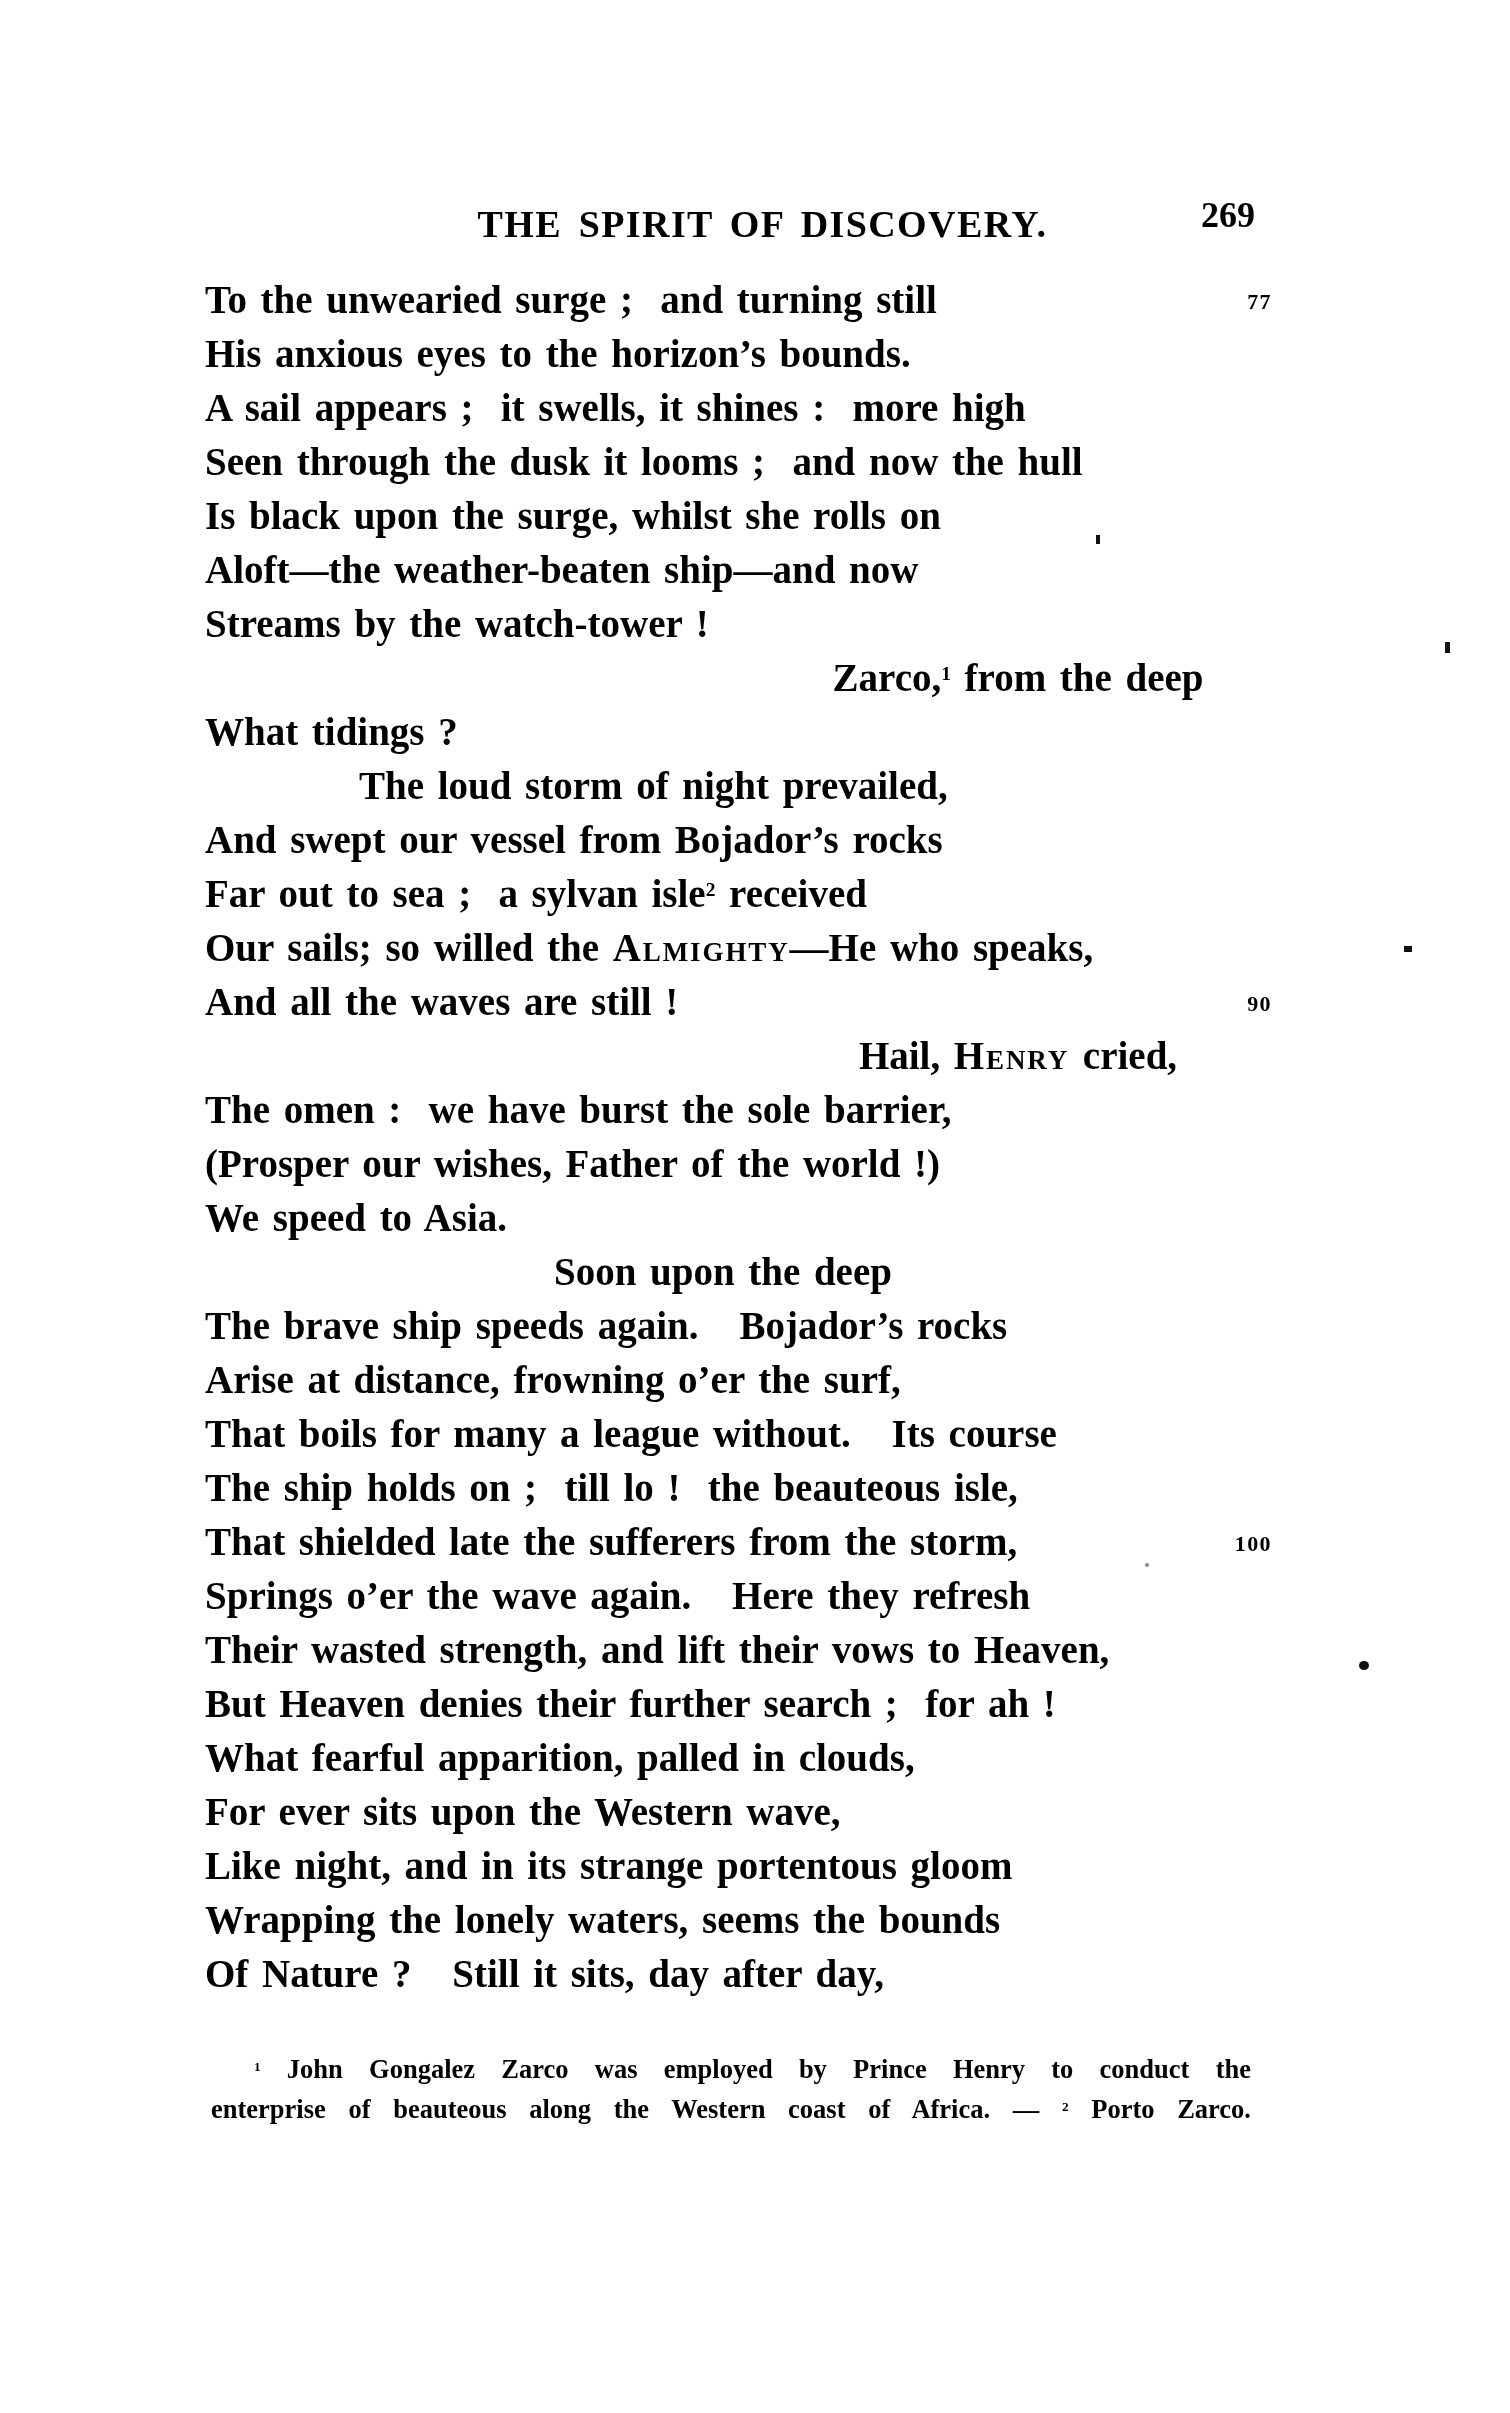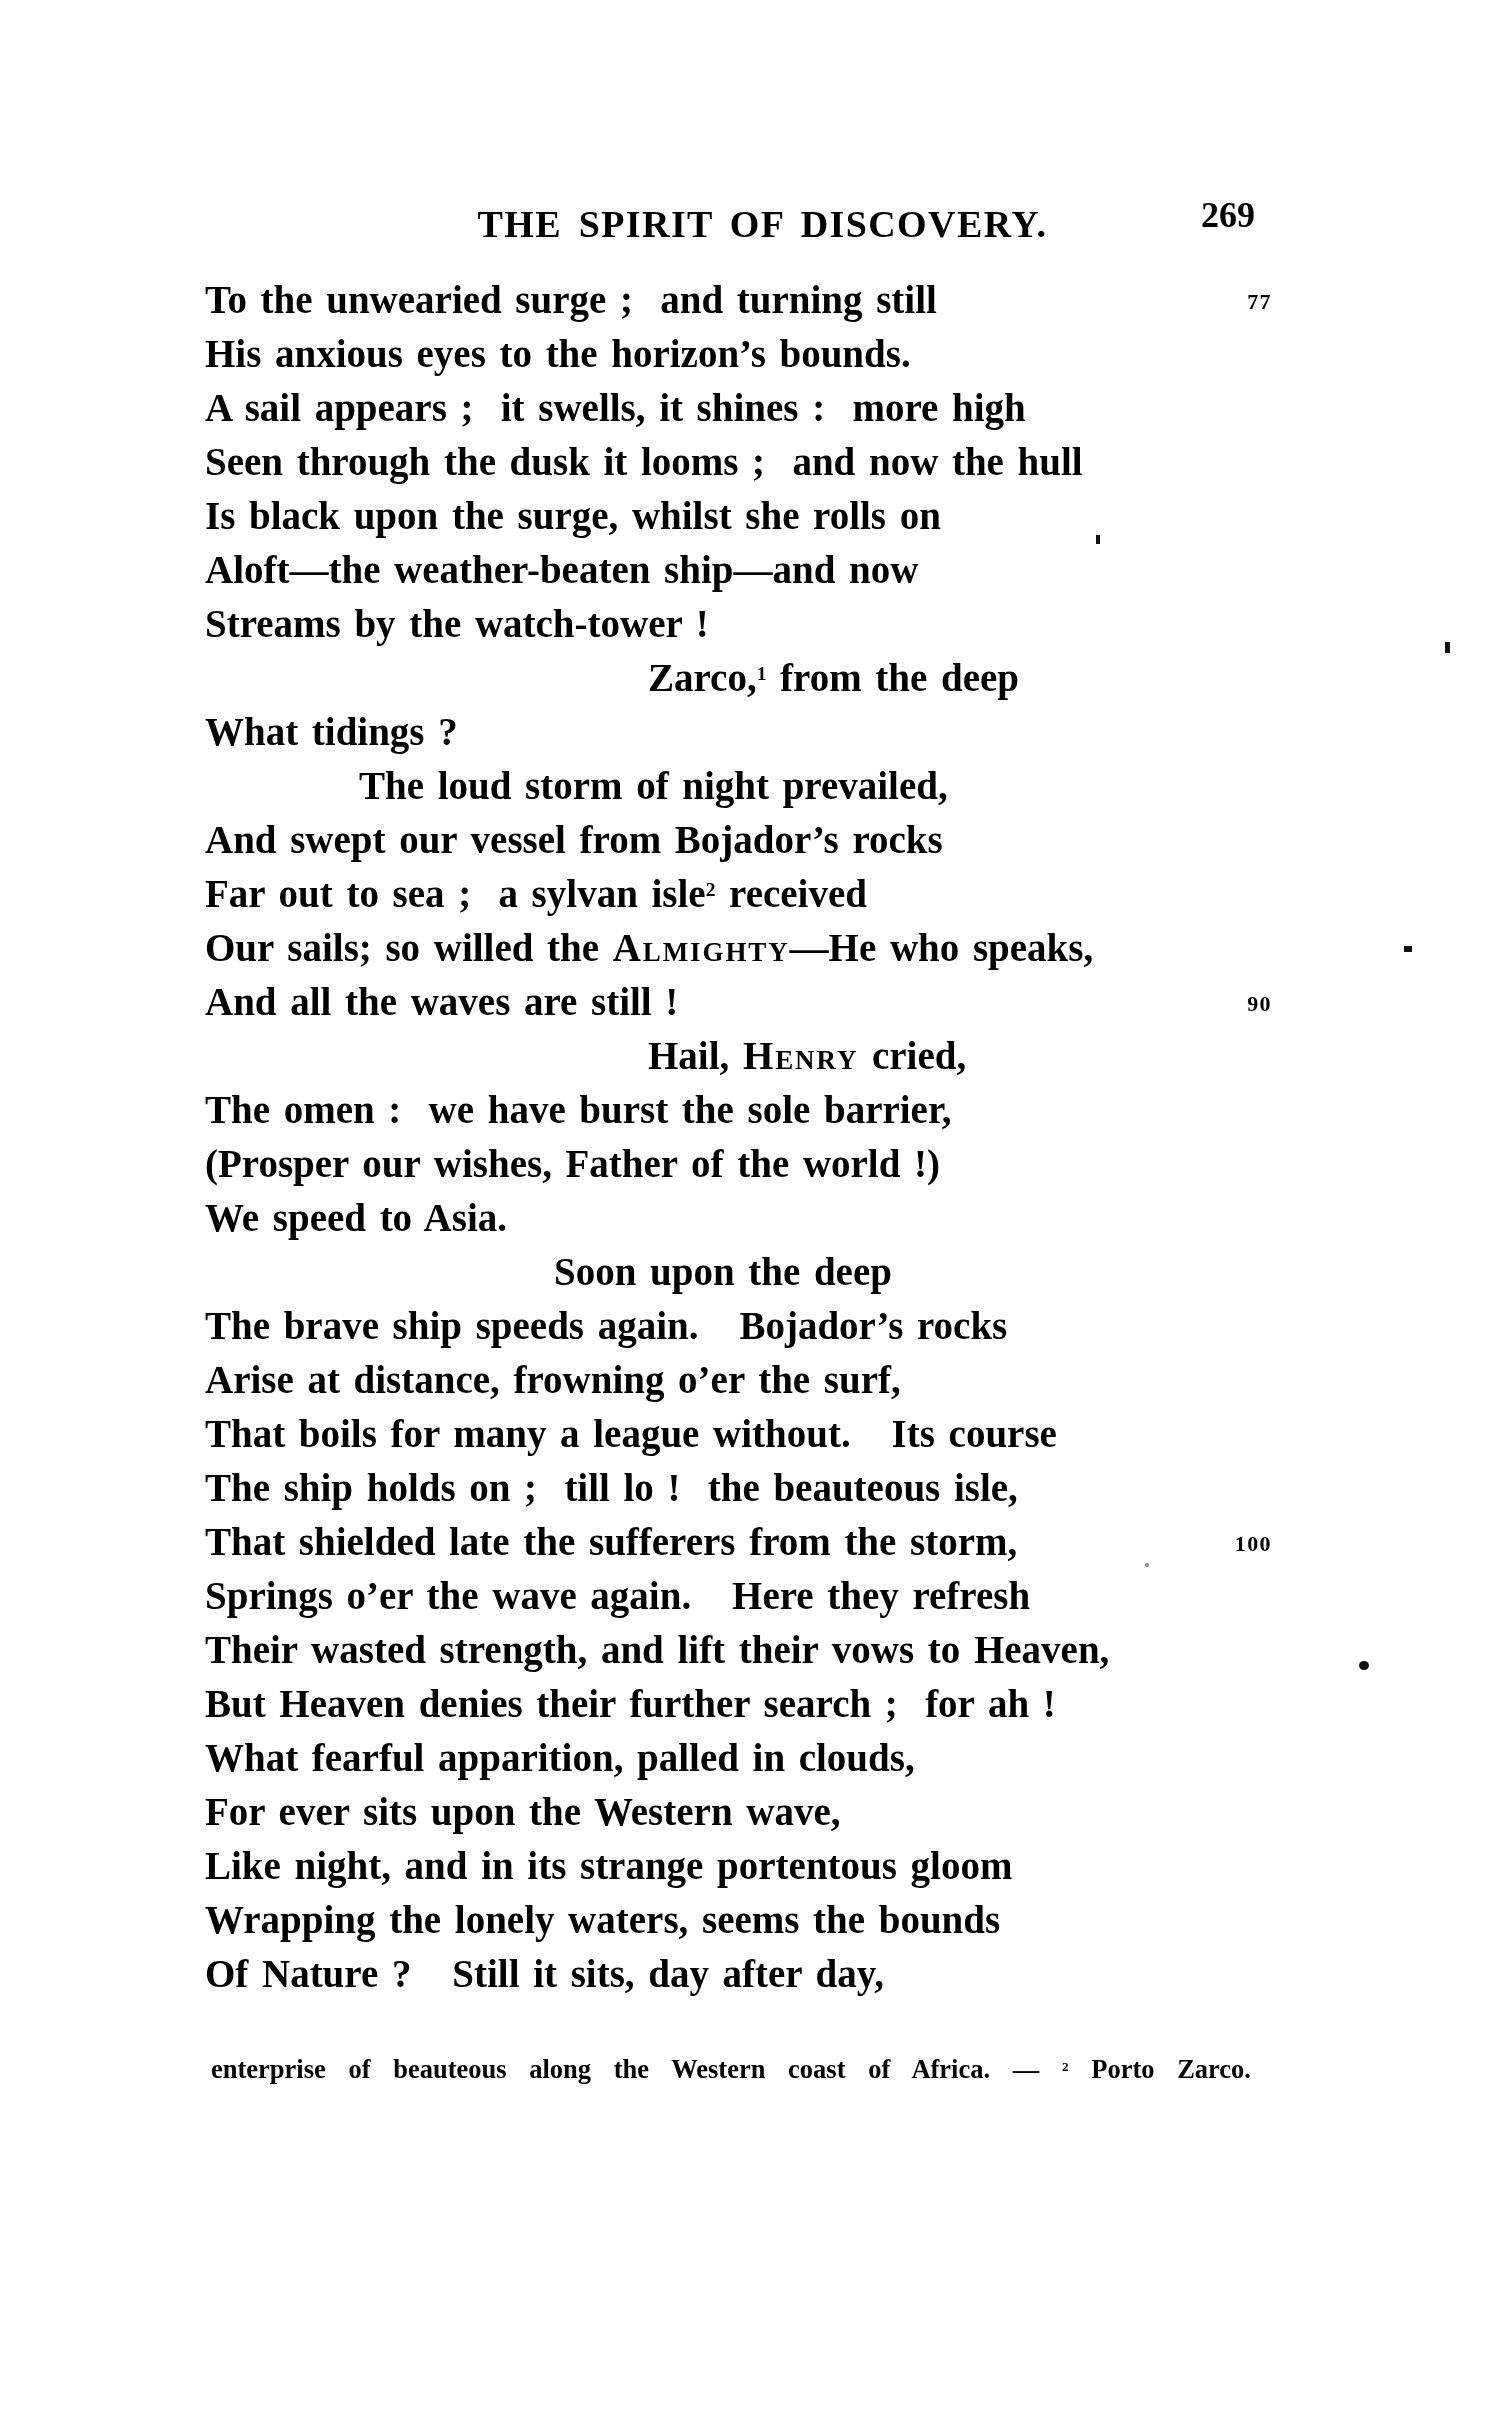--- a/index.html
+++ b/index.html
@@ -27,21 +27,21 @@
   
   .poem {
     position: absolute; left: 205px; top: 273px; width: 1183px;
     font-size: 39px; font-weight: bold; line-height: 54px;
     word-spacing: 3.9px; white-space: pre;
   }
   .poem-line { position: relative; height: 54px; }
   .ind0 { padding-left: 0; }
   .ind1 { padding-left: 154px; }
   .ind2 { padding-left: 349px; }
-  .ind3 { padding-left: 443px; }
+  .ind3 { padding-left: 443px; text-align: center; }
   .lnum {
     position: absolute; left: 961px; top: 18.3px; width: 106px;
     text-align: right; font-size: 22px; font-weight: bold;
     letter-spacing: 1.4px; line-height: 1;
   }
   .sc { font-variant: small-caps; letter-spacing: 1.9px; }
   .sup { font-size: 50%; vertical-align: 0.55em; line-height: 0; }
 
   
   .footnote {
@@ -60,20 +60,21 @@
 
 <div class="page">
 
   <div class="head-title">THE SPIRIT OF DISCOVERY.</div>
 
   <div class="page-number">269</div>
 
   <main class="poem"><div class="poem-line ind0"><span>To the unwearied surge ;  and turning still</span><span class="lnum">77</span></div><div class="poem-line ind0"><span>His anxious eyes to the horizon’s bounds.</span></div><div class="poem-line ind0"><span>A sail appears ;  it swells, it shines :  more high</span></div><div class="poem-line ind0"><span>Seen through the dusk it looms ;  and now the hull</span></div><div class="poem-line ind0"><span>Is black upon the surge, whilst she rolls on</span></div><div class="poem-line ind0"><span>Aloft—the weather-beaten ship—and now</span></div><div class="poem-line ind0"><span>Streams by the watch-tower !</span></div><div class="poem-line ind3"><span>Zarco,</span><span class="sup">1</span><span> from the deep</span></div><div class="poem-line ind0"><span>What tidings ?</span></div><div class="poem-line ind1"><span>The loud storm of night prevailed,</span></div><div class="poem-line ind0"><span>And swept our vessel from Bojador’s rocks</span></div><div class="poem-line ind0"><span>Far out to sea ;  a sylvan isle</span><span class="sup">2</span><span> received</span></div><div class="poem-line ind0"><span>Our sails; so willed the </span><span class="sc">Almighty</span><span>—He who speaks,</span></div><div class="poem-line ind0"><span>And all the waves are still !</span><span class="lnum">90</span></div><div class="poem-line ind3"><span>Hail, </span><span class="sc">Henry</span><span> cried,</span></div><div class="poem-line ind0"><span>The omen :  we have burst the sole barrier,</span></div><div class="poem-line ind0"><span>(Prosper our wishes, Father of the world !)</span></div><div class="poem-line ind0"><span>We speed to Asia.</span></div><div class="poem-line ind2"><span>Soon upon the deep</span></div><div class="poem-line ind0"><span>The brave ship speeds again.   Bojador’s rocks</span></div><div class="poem-line ind0"><span>Arise at distance, frowning o’er the surf,</span></div><div class="poem-line ind0"><span>That boils for many a league without.   Its course</span></div><div class="poem-line ind0"><span>The ship holds on ;  till lo !  the beauteous isle,</span></div><div class="poem-line ind0"><span>That shielded late the sufferers from the storm,</span><span class="lnum">100</span></div><div class="poem-line ind0"><span>Springs o’er the wave again.   Here they refresh</span></div><div class="poem-line ind0"><span>Their wasted strength, and lift their vows to Heaven,</span></div><div class="poem-line ind0"><span>But Heaven denies their further search ;  for ah !</span></div><div class="poem-line ind0"><span>What fearful apparition, palled in clouds,</span></div><div class="poem-line ind0"><span>For ever sits upon the Western wave,</span></div><div class="poem-line ind0"><span>Like night, and in its strange portentous gloom</span></div><div class="poem-line ind0"><span>Wrapping the lonely waters, seems the bounds</span></div><div class="poem-line ind0"><span>Of Nature ?   Still it sits, day after day,</span></div></main>
 
   <div class="footnote">
+      <div class="fn-line first"><span class="sup">1</span><span> John Gongalez Zarco was employed by Prince Henry to conduct the</span></div>
       <div class="fn-line"><span>enterprise of beauteous along the Western coast of Africa. — </span><span class="sup">2</span><span> Porto Zarco.</span></div>
     </div>
 
   <div id="specks">
       <div class="speck" style="left: 1096px; top: 535px; width: 4.3px; height: 8.7px; background: rgb(17, 17, 17);"></div>
       <div class="speck" style="left: 1445px; top: 642px; width: 5.3px; height: 11px; background: rgb(17, 17, 17);"></div>
       <div class="speck" style="left: 1404px; top: 946px; width: 8.2px; height: 6.3px; background: rgb(17, 17, 17);"></div>
       <div class="speck round" style="left: 1359px; top: 1661px; width: 10px; height: 9.2px; background: rgb(17, 17, 17);"></div>
       <div class="speck round" style="left: 1145px; top: 1563px; width: 4.3px; height: 4.3px; background: rgb(138, 138, 138);"></div>
     </div>

